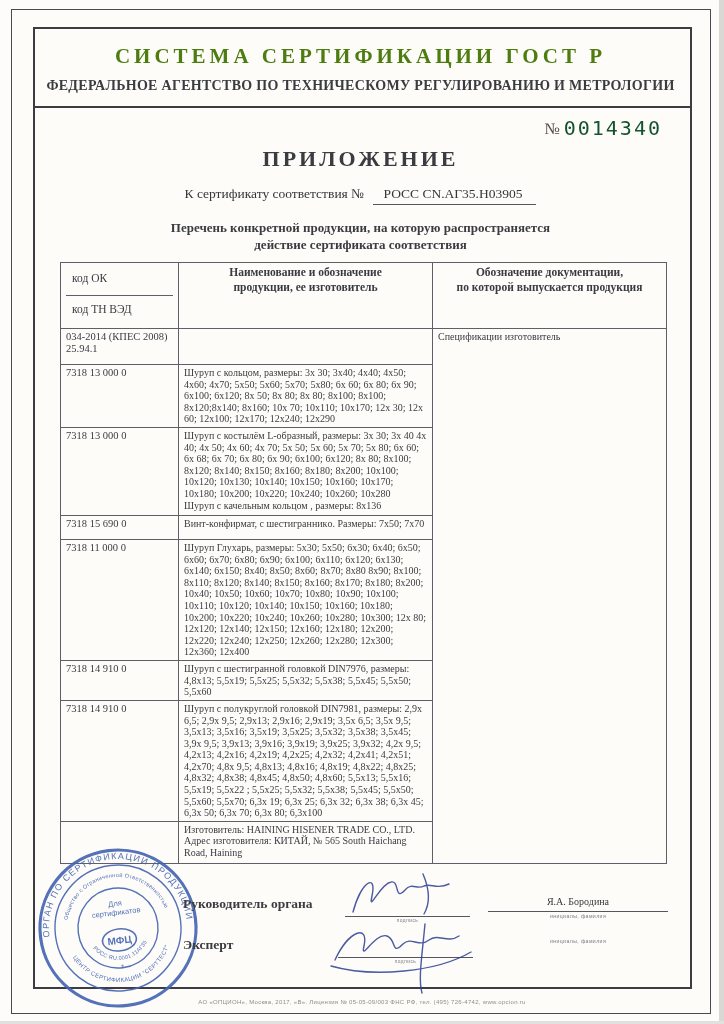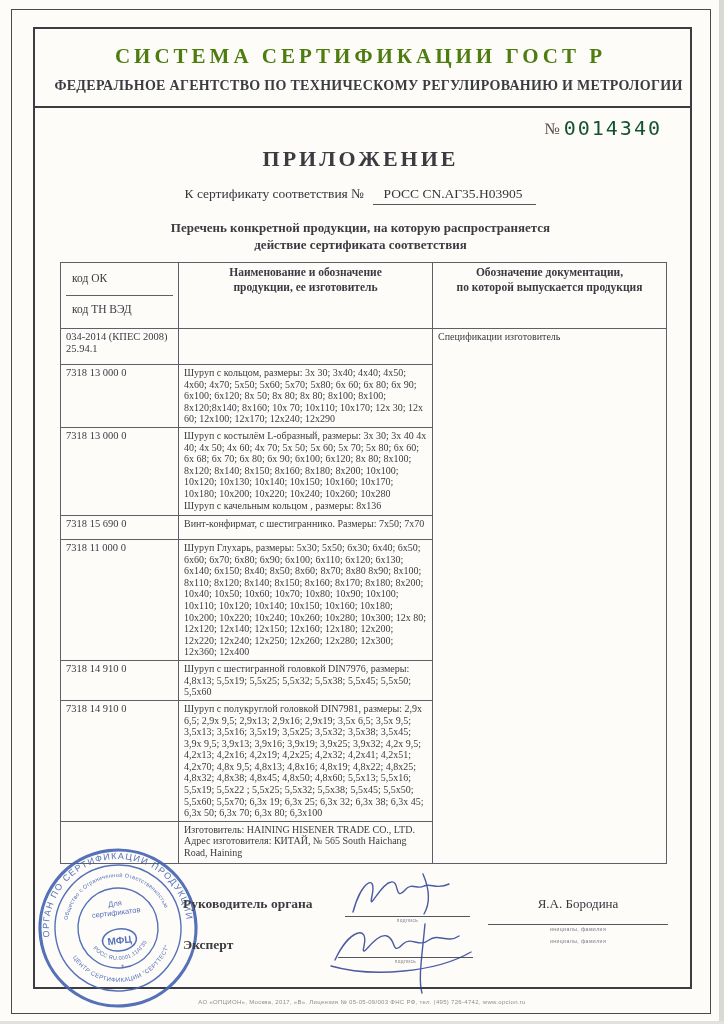--- a/index.html
+++ b/index.html
@@ -10,21 +10,21 @@
     font-family:"Liberation Serif","DejaVu Serif",serif;
     color:#35363c;
   }
   .scan-edge-r{position:absolute;right:0;top:0;width:5px;height:100%;background:#d9d8d4;}
   .scan-edge-b{position:absolute;left:0;bottom:0;width:100%;height:3px;background:#e2e1dd;}
   .frame-outer{position:absolute;left:11px;top:9px;width:698px;height:1003px;border:1.5px solid #4a4b50;}
   .frame-inner{position:absolute;left:33px;top:27px;width:655px;height:958px;border:2.5px solid #3c3d42;}
   .hdr-sys{position:absolute;left:33px;top:44px;width:655px;text-align:center;
     font-size:21px;font-weight:bold;letter-spacing:4px;color:#4d7c0f;}
   .hdr-agency{position:absolute;left:33px;top:78px;width:655px;text-align:center;
-    font-size:14px;font-weight:bold;letter-spacing:.3px;color:#3b3c41;padding-left:8px;}
+    font-size:14px;font-weight:bold;letter-spacing:.3px;color:#3b3c41;}
   .hdr-rule{position:absolute;left:33px;top:106px;width:657px;height:0;border-top:2px solid #3c3d42;}
   .blank-no{position:absolute;right:62px;top:116px;font-size:16px;color:#5a4a48;}
   .blank-no .digits{font-family:"DejaVu Sans Mono",monospace;font-size:20px;
     color:#14532d;letter-spacing:2px;vertical-align:-1px;text-align:right;}
   .doc-title{position:absolute;left:33px;top:146px;width:655px;text-align:center;
     font-size:22px;font-weight:bold;letter-spacing:3px;color:#3b3c41;}
   .cert-line{position:absolute;left:33px;top:186px;width:655px;text-align:center;font-size:13.5px;}
   .cert-line .num{display:inline-block;border-bottom:1px solid #55565e;padding:0 14px 2px 10px;margin-left:6px;}
   .purpose{position:absolute;left:33px;top:219px;width:655px;text-align:center;
     font-size:13px;font-weight:bold;line-height:17px;color:#3b3c41;}
@@ -39,21 +39,21 @@
   td.hdr-mid,td.hdr-right{text-align:center;vertical-align:middle;font-size:11.5px;
     font-weight:bold;line-height:15px;white-space:pre-line;}
   .pre{white-space:pre-line;}
   td.docs-cell{vertical-align:top;padding-top:14px;padding-left:8px;font-size:10px;}
 
   .sig-label{position:absolute;left:183px;font-size:13.5px;font-weight:bold;color:#3b3c41;}
   .sig-line{position:absolute;border-top:1.2px solid #55565e;text-align:center;}
   .sig-line .cap{display:block;font-size:4.8px;letter-spacing:.5px;color:#7c7c84;margin-top:1px;
     font-family:"Liberation Sans",sans-serif;}
   .name-box{position:absolute;width:180px;text-align:center;}
-  .name-box .nm{font-size:13px;border-bottom:1.2px solid #55565e;padding-bottom:12px;}
+  .name-box .nm{font-size:10px;border-bottom:1.2px solid #55565e;padding-bottom:4px;}
   .name-box .cap{font-size:5.2px;letter-spacing:.4px;color:#7c7c84;margin-top:1px;
     font-family:"Liberation Sans",sans-serif;}
   .stamp{position:absolute;left:36px;top:846px;width:164px;height:164px;
     transform:rotate(-7deg);opacity:.9;}
   .sigs{position:absolute;left:325px;top:860px;width:190px;height:140px;}
   .footer{position:absolute;left:0;top:999px;width:724px;text-align:center;
     font-size:6px;letter-spacing:.3px;color:#8d8d8a;font-family:"Liberation Sans",sans-serif;}
 </style>
 </head>
 <body>

